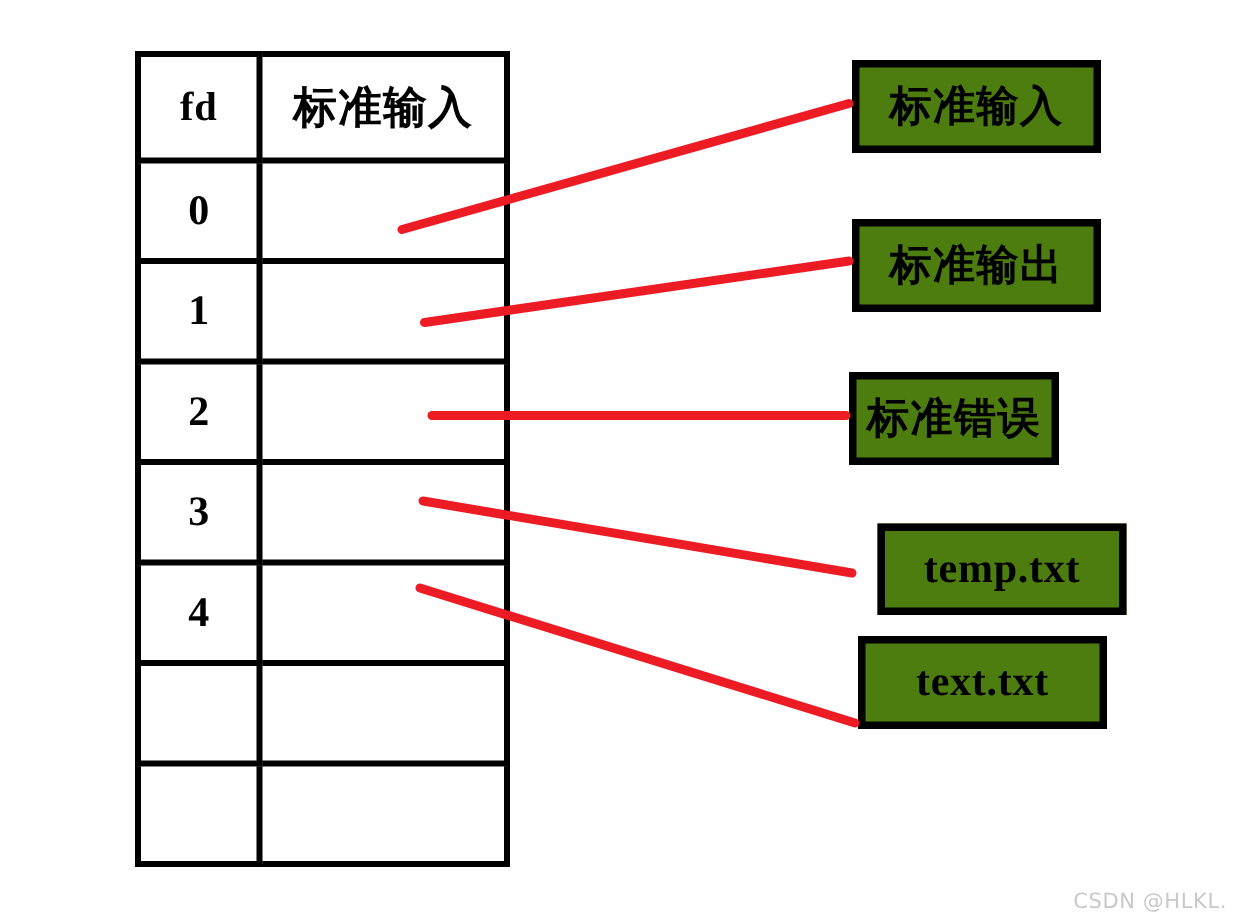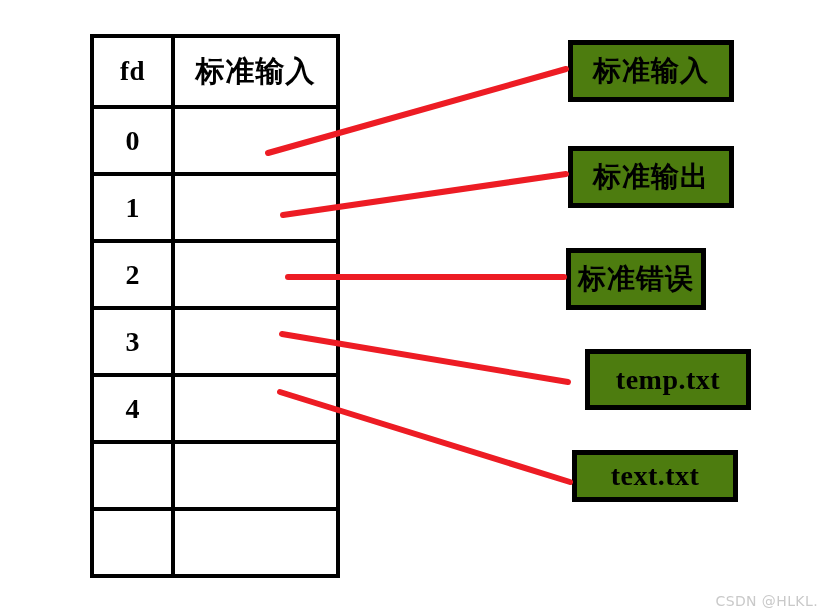--- a/index.html
+++ b/index.html
@@ -87,21 +87,21 @@
   }
   .target-box.mono-ish .box-label {
     font-family: "Liberation Serif", "DejaVu Serif", serif;
     letter-spacing: 0.5px;
   }
 
   #box-stdin  { left: 568px; top: 40px;  width: 166px; height: 62px; }
   #box-stdout { left: 568px; top: 146px; width: 166px; height: 62px; }
   #box-stderr { left: 566px; top: 248px; width: 140px; height: 62px; }
   #box-temp   { left: 570px; top: 349px; width: 166px; height: 61px; margin-left: 15px; }
-  #box-text   { left: 572px; top: 450px; width: 166px; height: 52px; }
+  #box-text   { left: 572px; top: 424px; width: 166px; height: 62px; }
 
   
   #connectors {
     position: absolute;
     left: 0;
     top: 0;
     width: 828px;
     height: 615px;
     z-index: 5;
     pointer-events: none;

